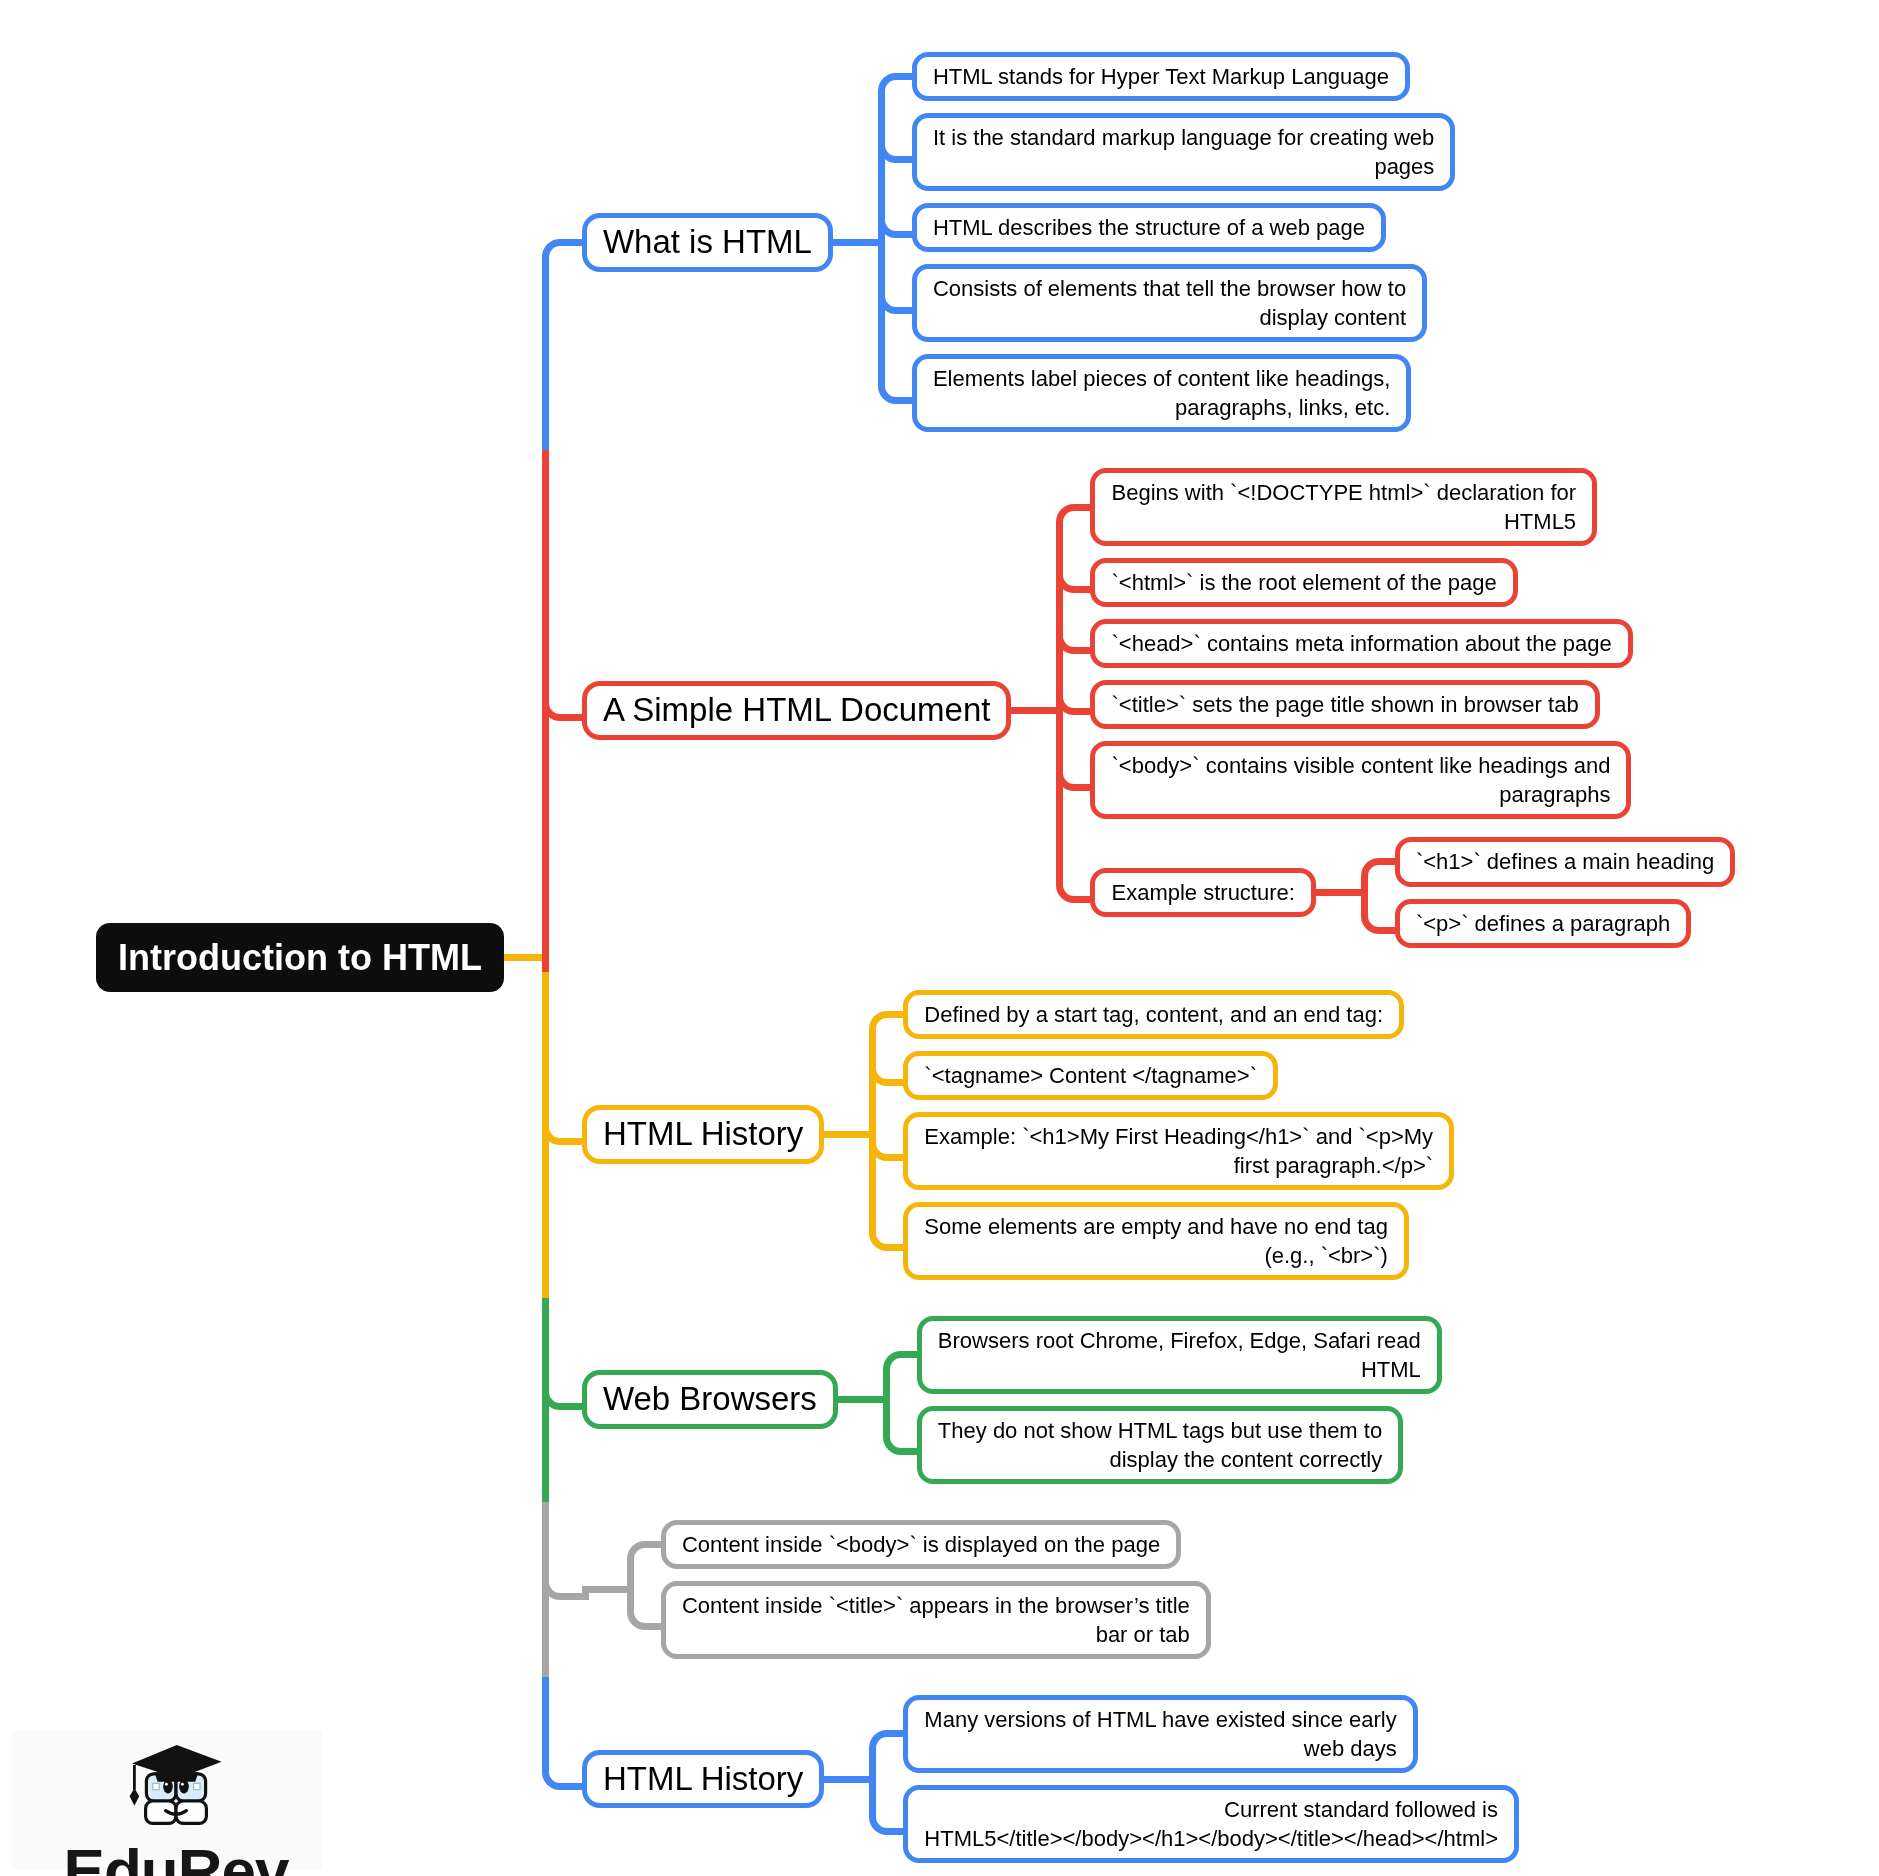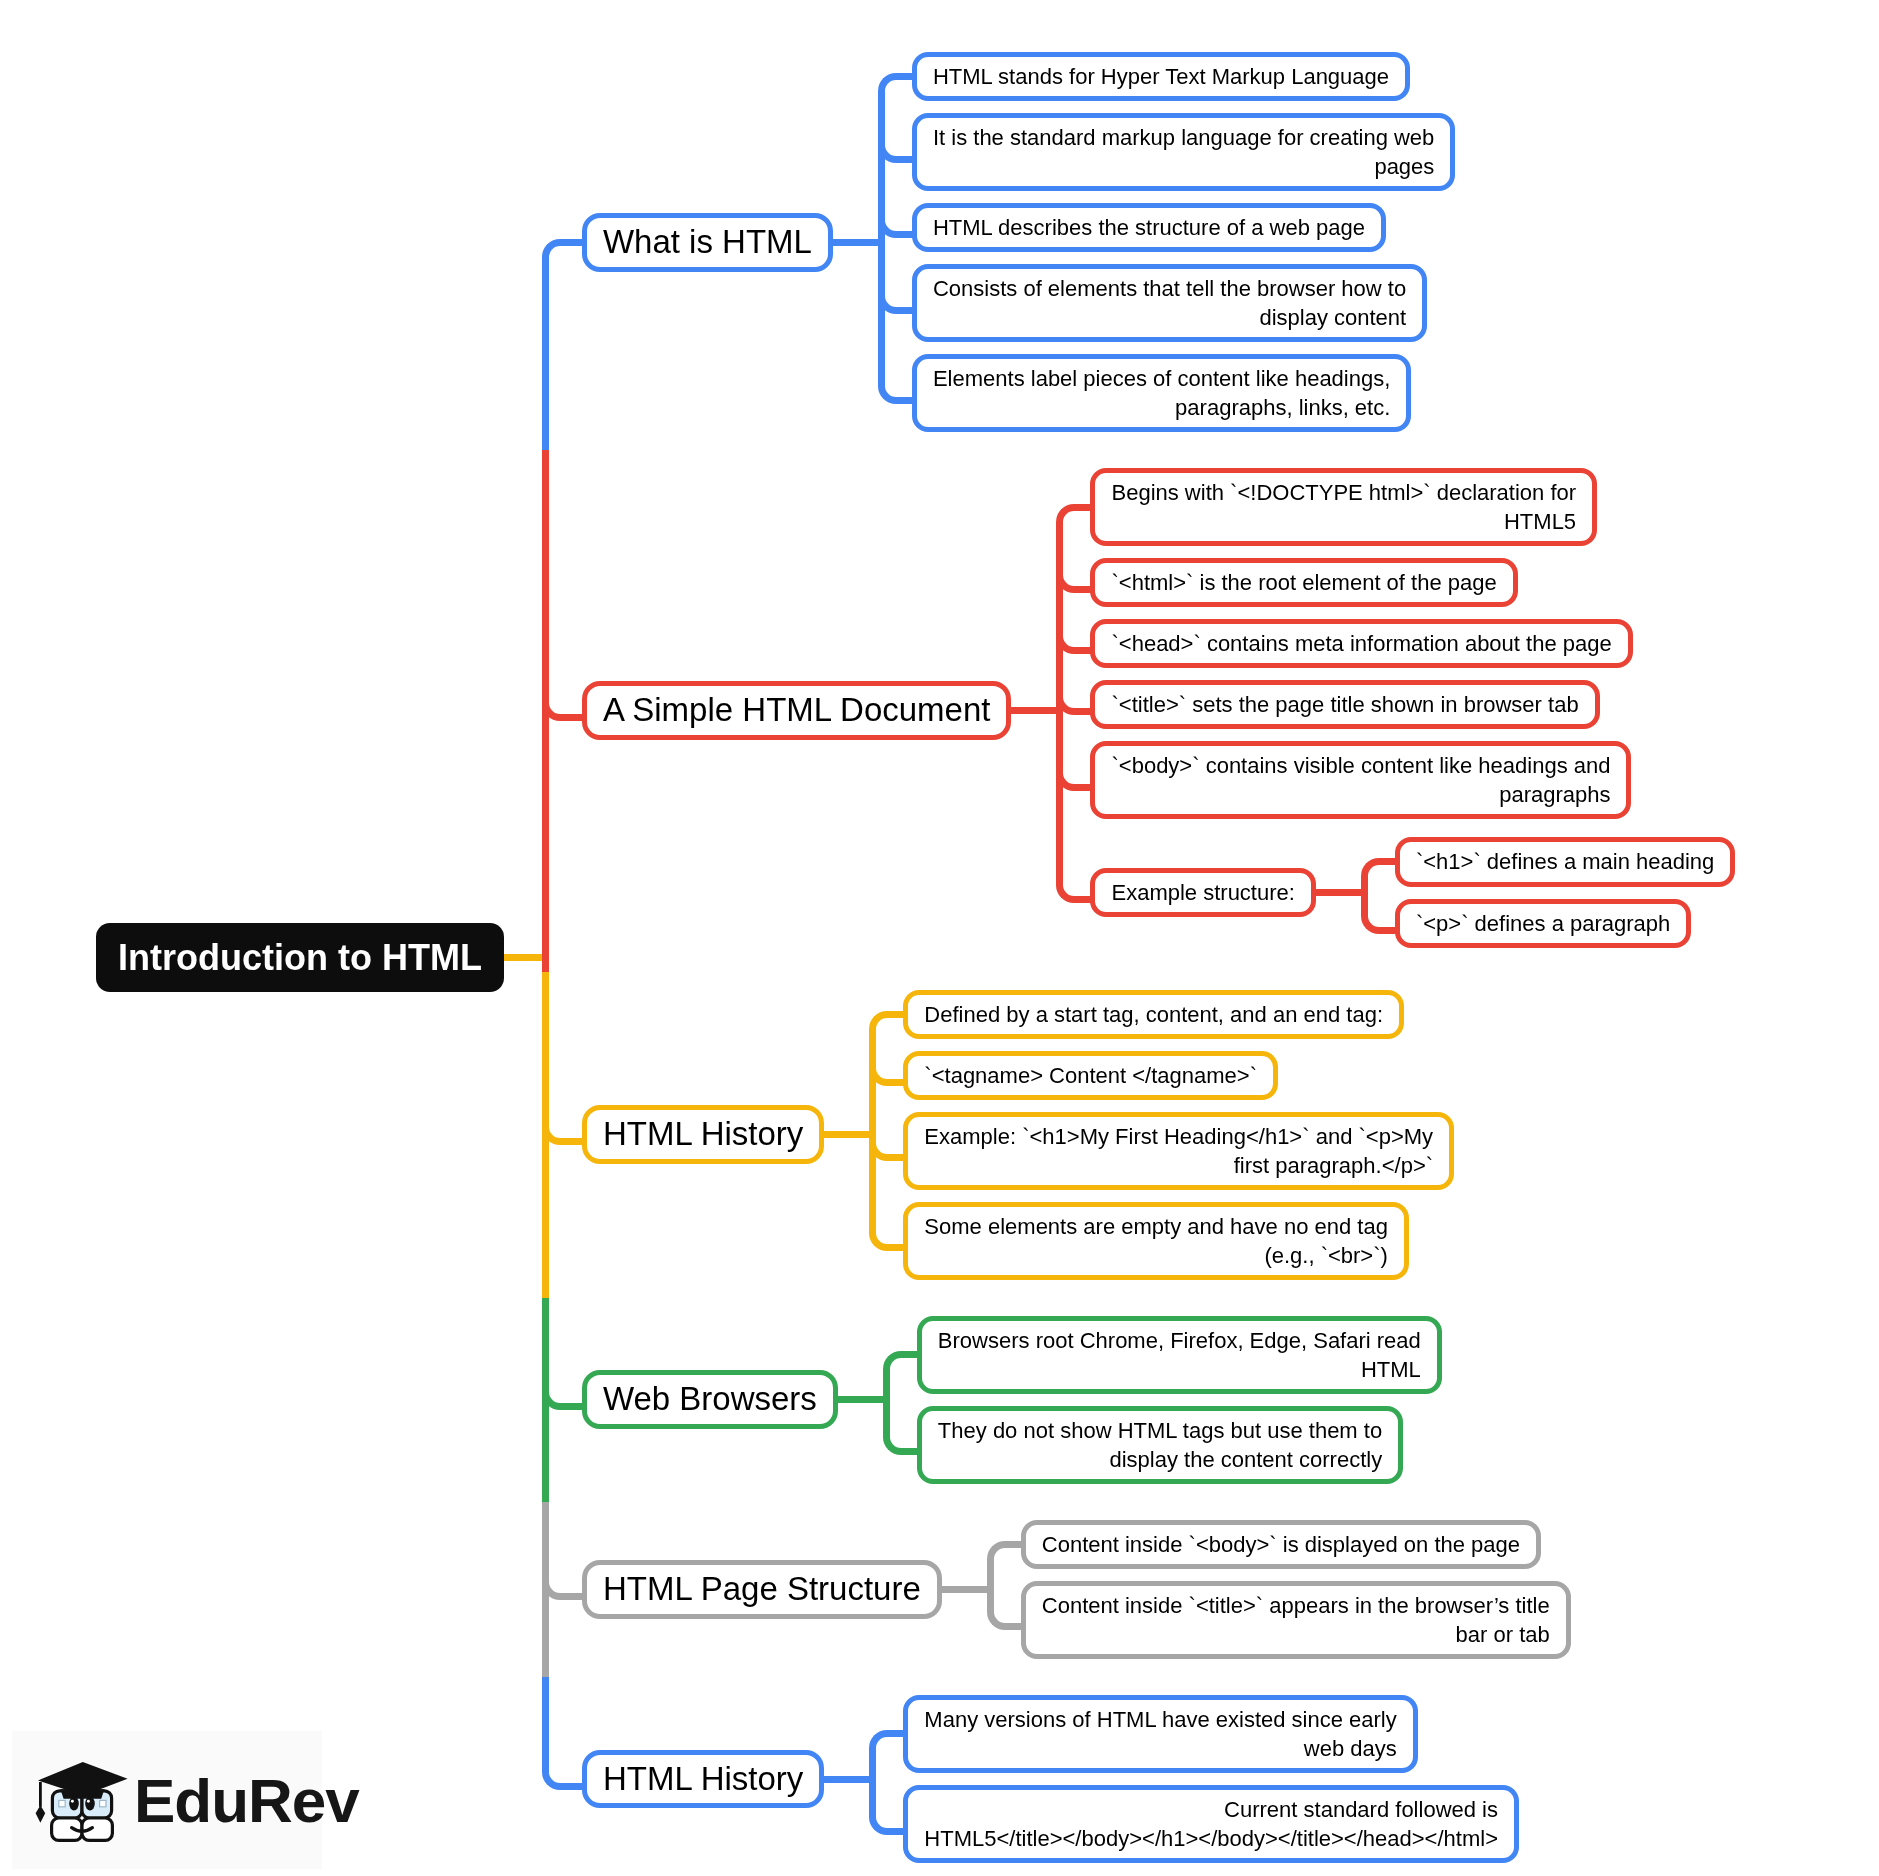--- a/index.html
+++ b/index.html
@@ -80,21 +80,21 @@
     border-radius:20px;
     white-space:nowrap;
   }
 
   
   .logo-card {
     position:absolute; left:12px; top:1731px;
     width:310px; height:138px;
     background:#fafafa;
     display:flex; align-items:center;
-    padding-left:18px; 
+    padding-left:18px; flex-direction:column;
   }
   .logo-icon { width:104px; height:104px; flex:none; }
   .logo-text { font-size:62px; font-weight:bold; color:#161616; letter-spacing:-1px; }
 </style>
 </head>
 <body>
 
 <div class="map">
   <div class="row">
     <div class="box root-box" style="background: rgb(13, 13, 13); color: rgb(255, 255, 255); border-radius: 14px;">Introduction to HTML</div>
@@ -204,21 +204,20 @@
             <li class="li leaf-li last">
               <div class="box leaf">They do not show HTML tags but use them to
 display the content correctly</div>
               </li>
           </ul>
         </div>
       </li>
 
       <li class="li branch-li mid" style="--c: #A6A6A6;">
         <div class="row">
-          <div class="box title">HTML Page Structure</div>
           <div class="stub"></div>
           <ul class="children">
             <li class="li leaf-li first">
               <div class="box leaf">Content inside `&lt;body&gt;` is displayed on the page</div>
               </li>
             <li class="li leaf-li last">
               <div class="box leaf">Content inside `&lt;title&gt;` appears in the browser’s title
 bar or tab</div>
               </li>
           </ul>

